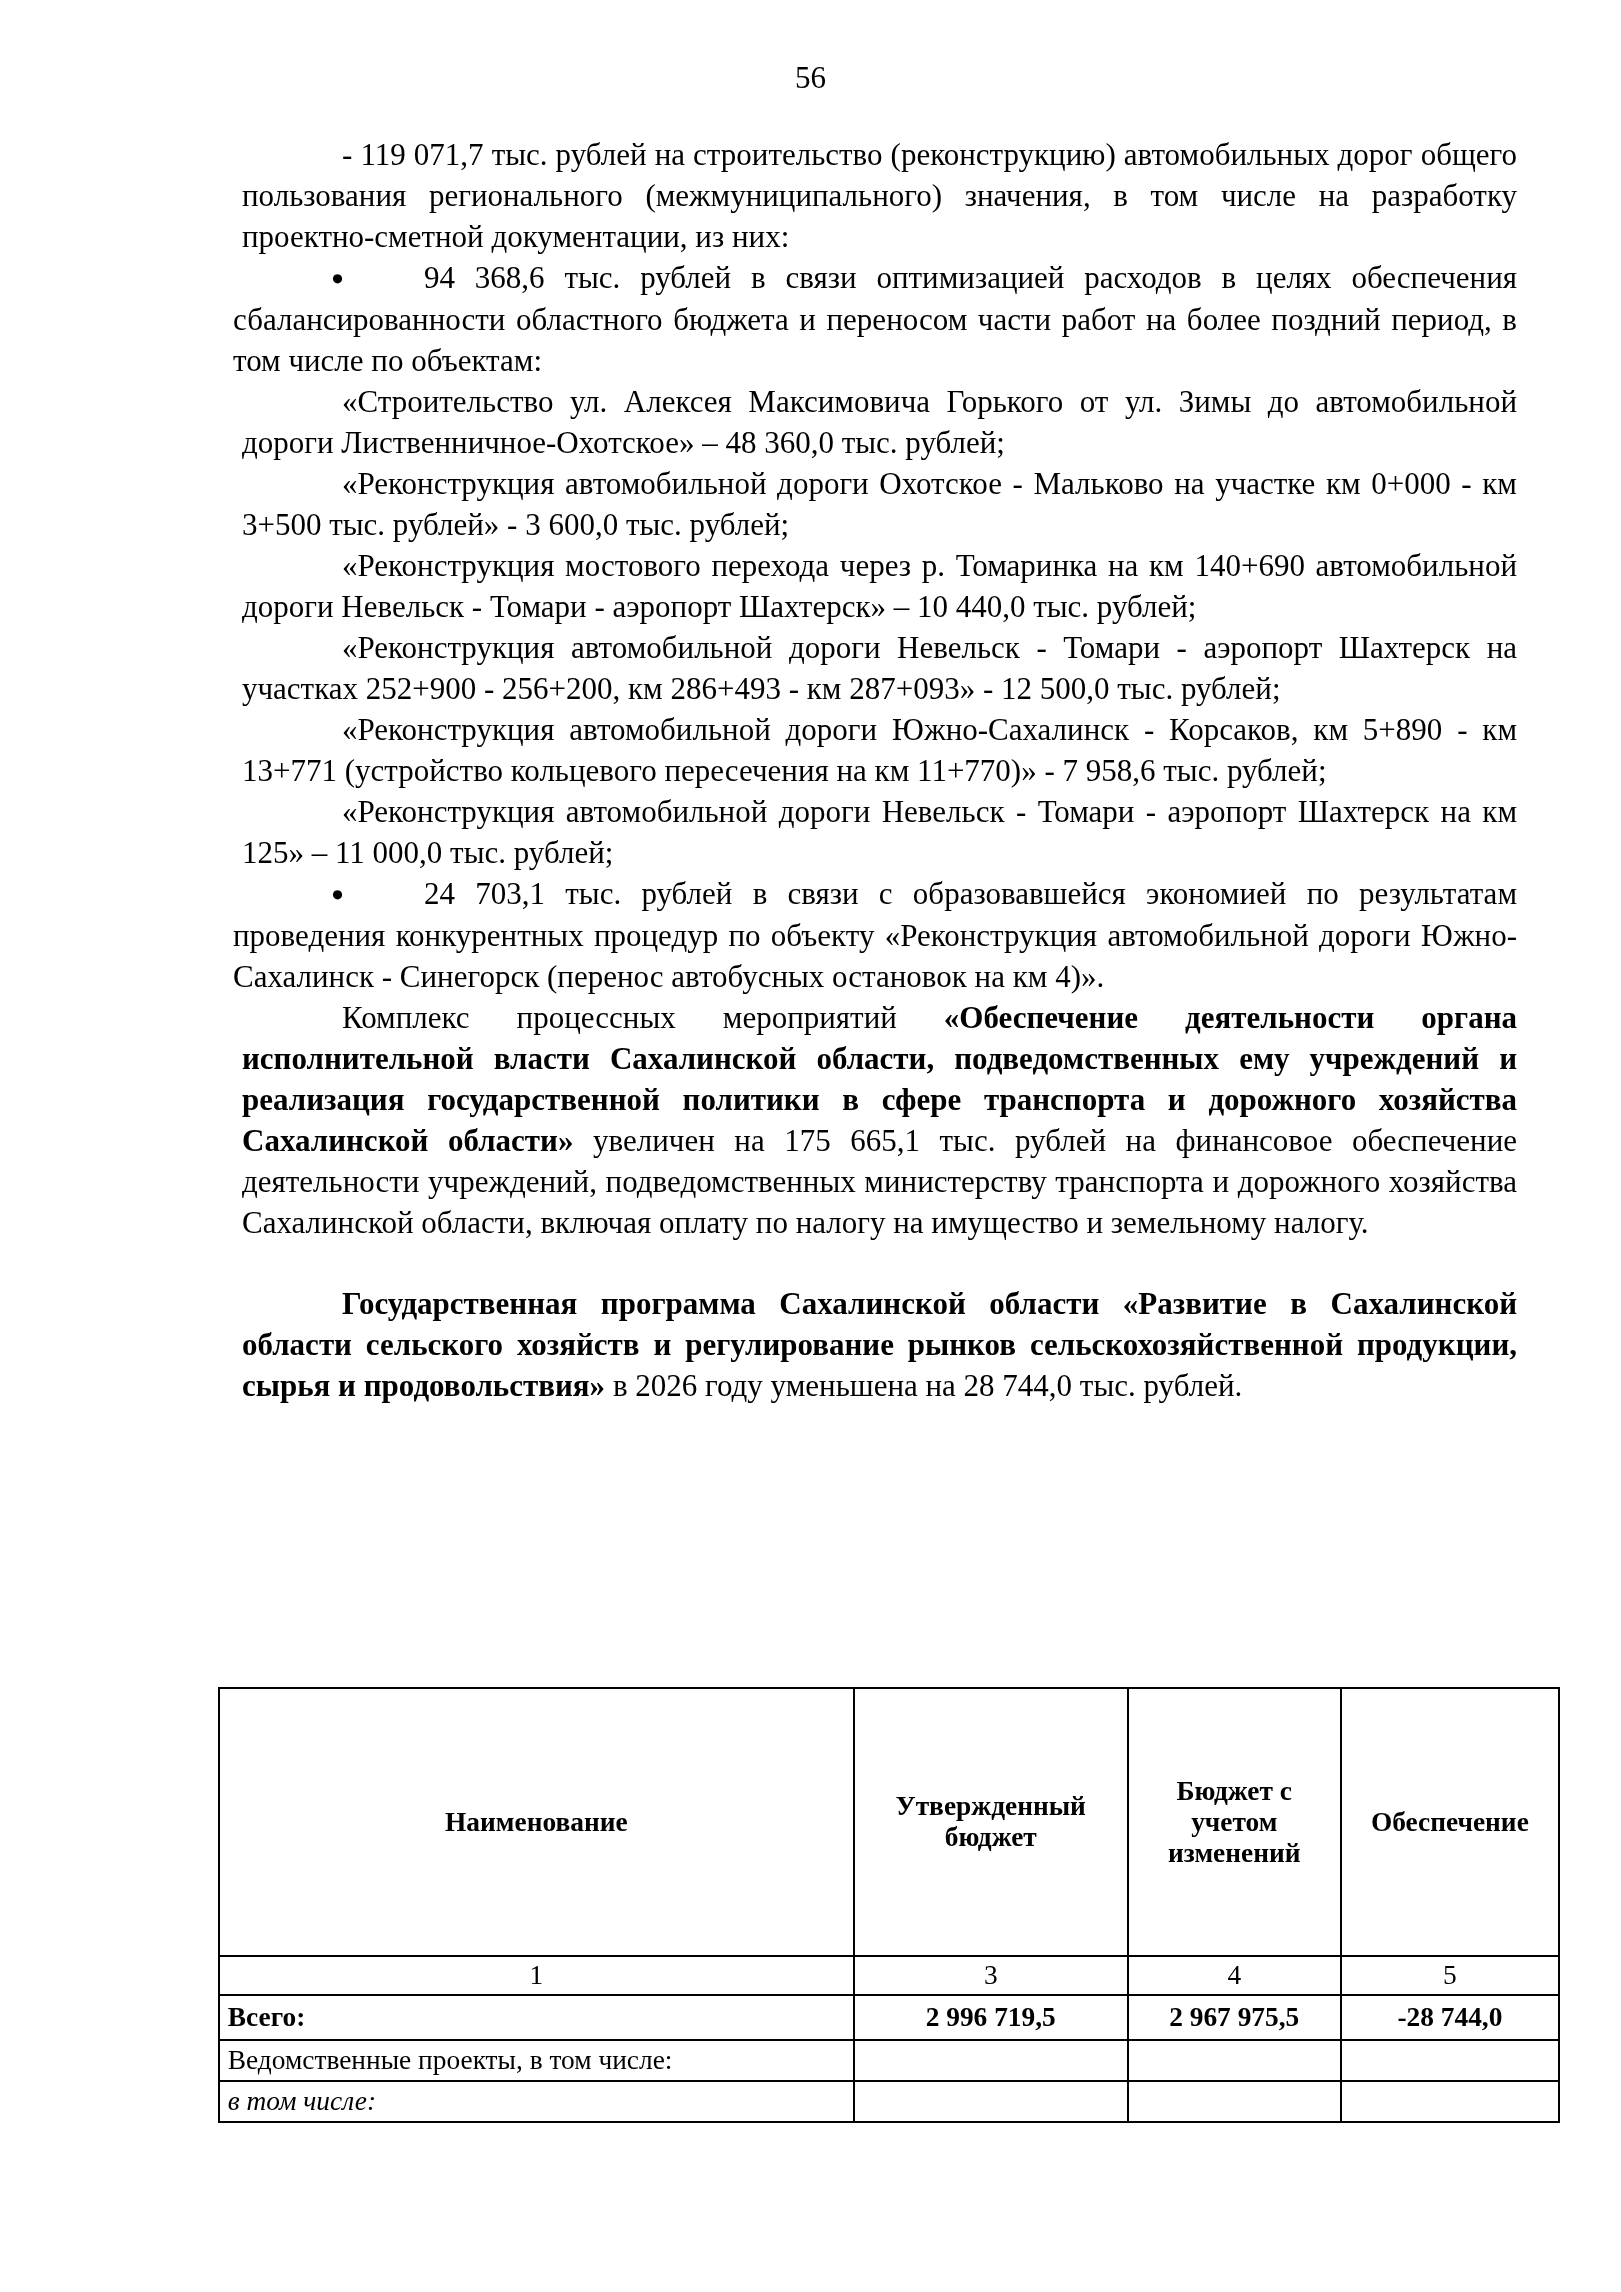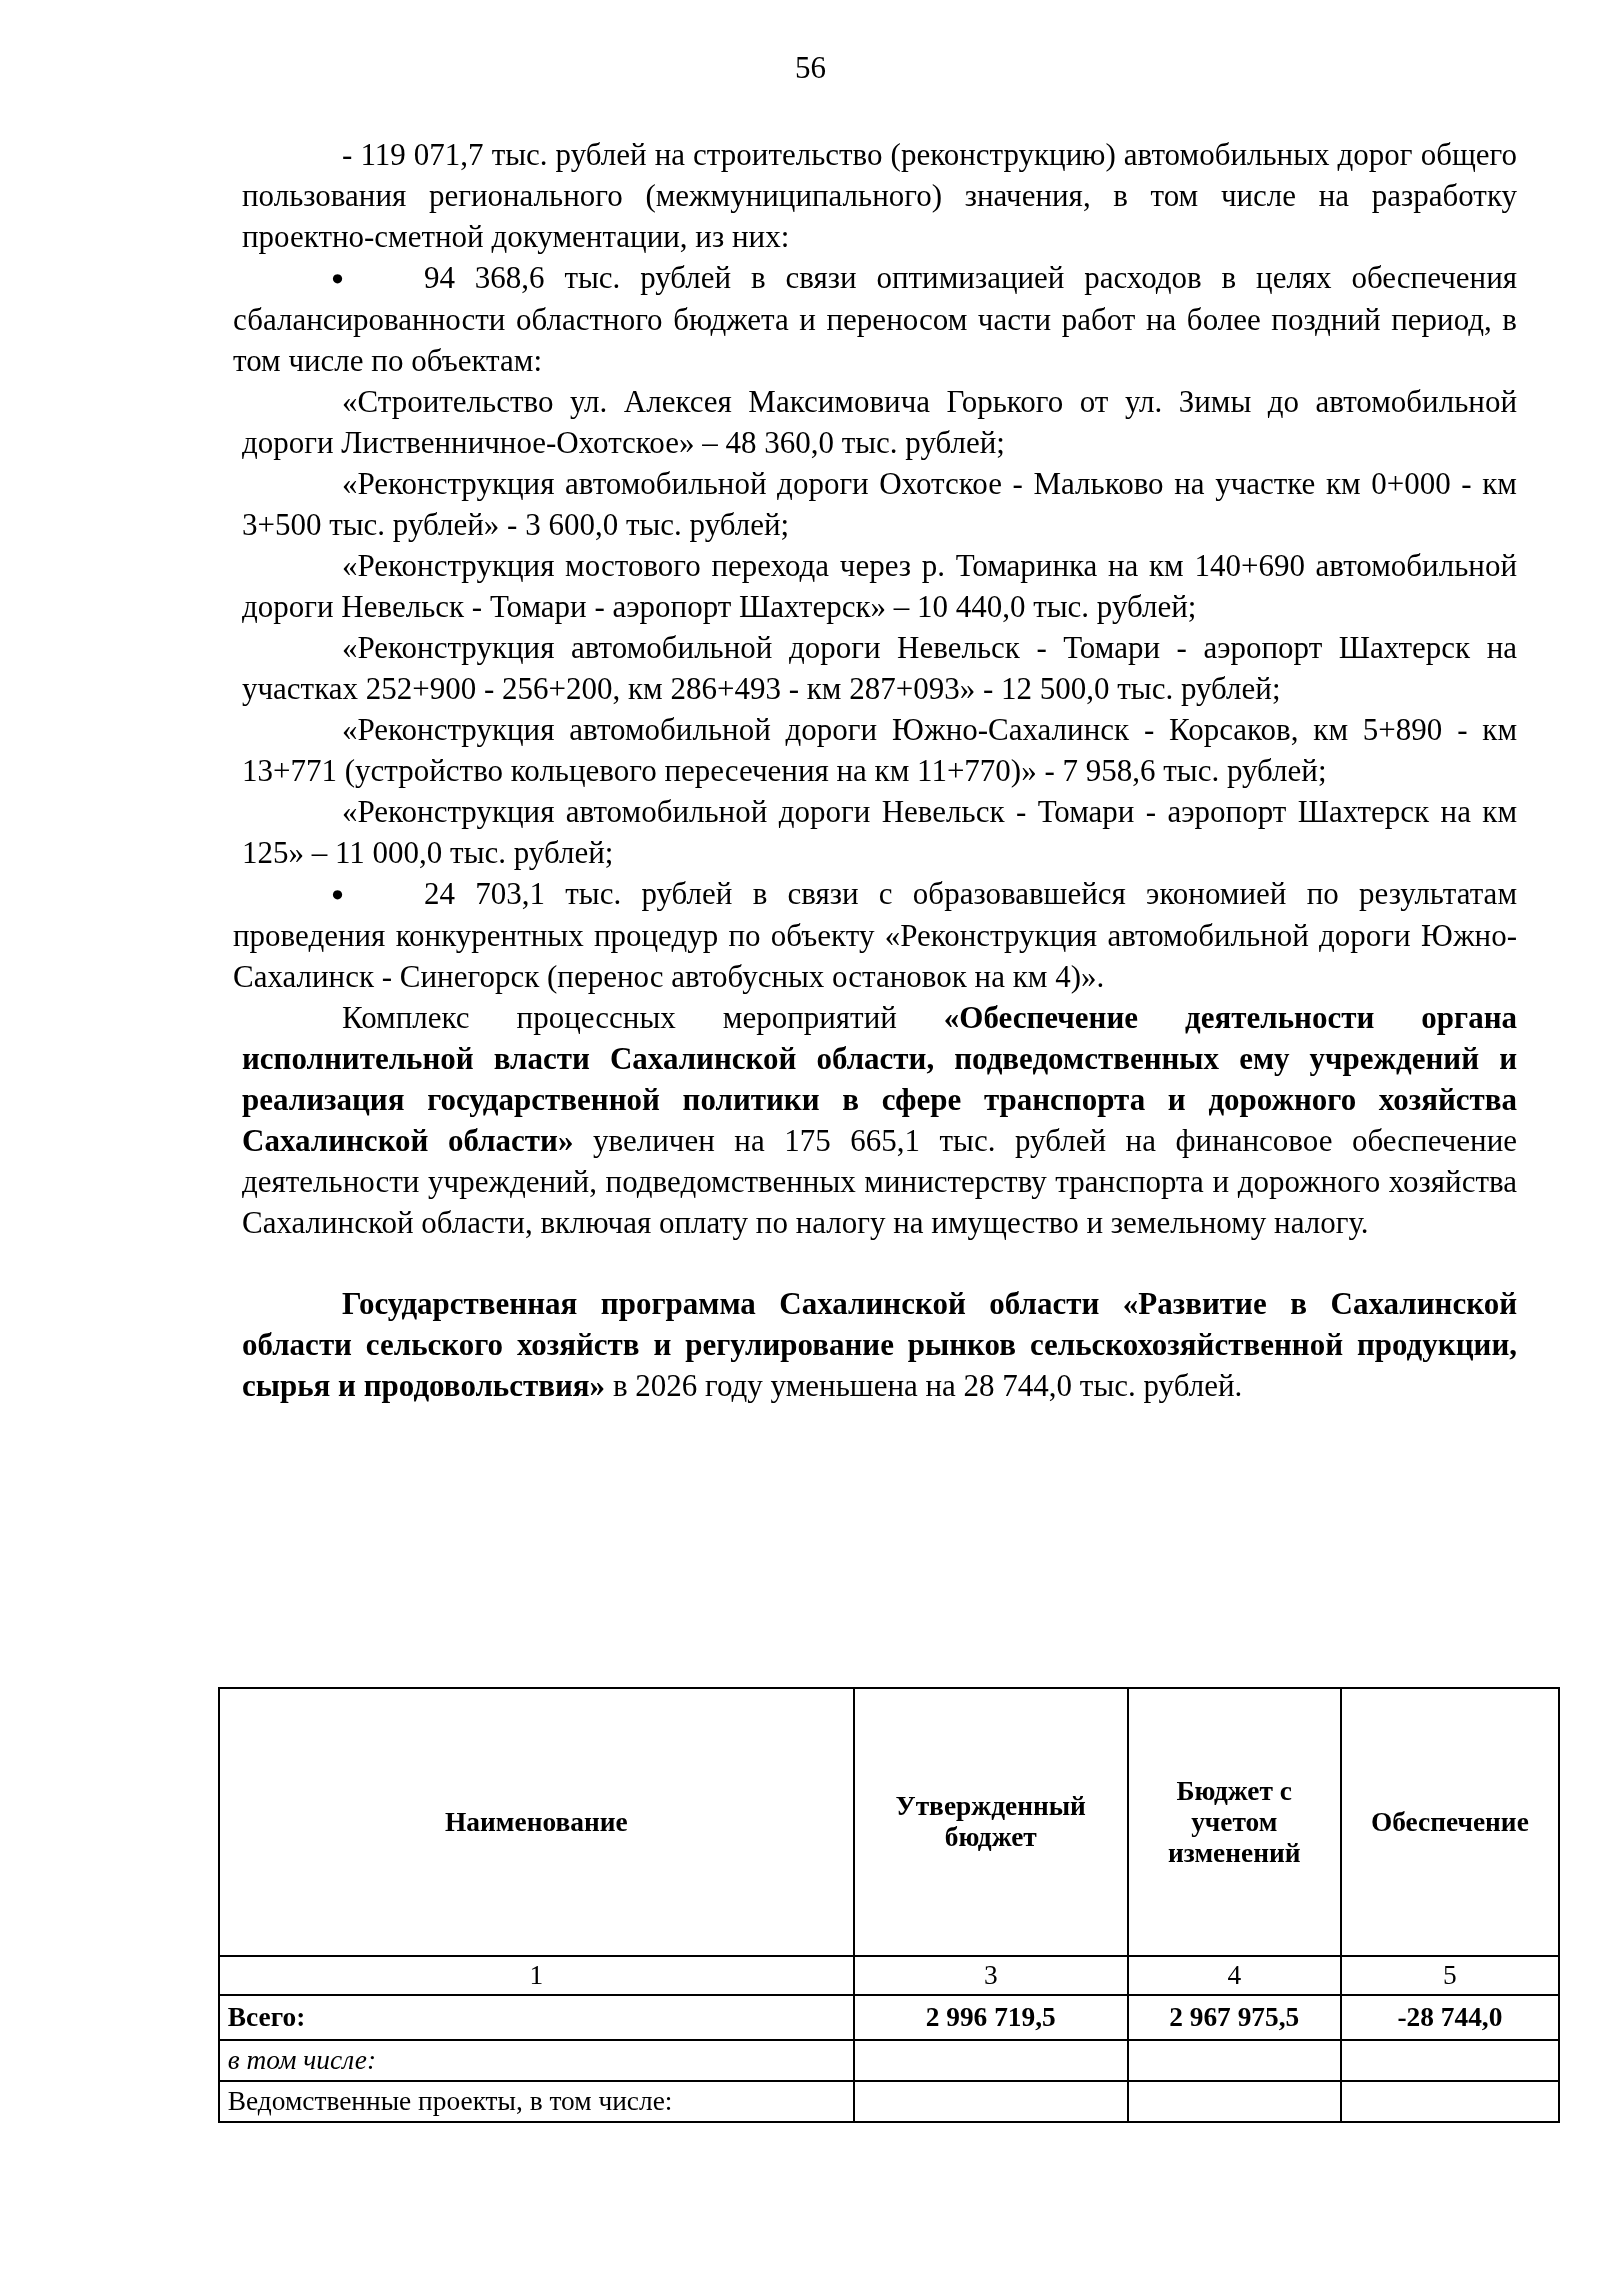--- a/index.html
+++ b/index.html
@@ -1,19 +1,19 @@
 <!DOCTYPE html>
 <html><head>
 <meta charset="utf-8">
 <style>
   html, body { margin: 0; padding: 0; background: #ffffff; }
   body { width: 1621px; height: 2293px; position: relative; overflow: hidden; }
   .page { position: absolute; left: 0; top: 0; width: 1621px; height: 2293px; background: #fff; color: #000;
           font-family: "Liberation Serif", "DejaVu Serif", serif; font-size: 31px; line-height: 41px; }
-  .page-number { position: absolute; top: 47px; left: 0; width: 1621px; text-align: center; font-size: 31px; }
+  .page-number { position: absolute; top: 57px; left: 0; width: 1621px; text-align: center; font-size: 31px; }
   .body-text { position: absolute; left: 233px; top: 134px; width: 1284px; }
   p { margin: 0; text-align: justify; text-align-last: auto; }
   .indent { text-indent: 100px; margin-left: 9px; }
   .bullet { position: relative; text-indent: 0; padding-left: 0; }
   .bullet .bullet-mark { display: inline-block; width: 191px; padding-left: 98px; box-sizing: border-box; }
   .bullet .bullet-mark span { display:inline-block; font-size: 21.6px; vertical-align: 2.9px; }
   .b { font-weight: bold; }
   .spacer { height: 40px; }
   .unit-label { text-align: right; margin-top: 0; line-height: 35px; }
   table.budget { position: absolute; left: 218px; top: 1687px; width: 1342px; border-collapse: collapse; font-size: 27.4px; line-height: 31px; }
@@ -71,27 +71,27 @@
       <td>4</td>
       <td>5</td>
     </tr>
     <tr class="total">
       <td>Всего:</td>
       <td class="num">2 996 719,5</td>
       <td class="num">2 967 975,5</td>
       <td class="num">-28 744,0</td>
     </tr>
     <tr class="plainrow">
-      <td class="italic">в том числе:</td>
+      <td>Ведомственные проекты, в том числе:</td>
       <td></td>
       <td></td>
       <td></td>
     </tr>
     <tr class="plainrow">
-      <td>Ведомственные проекты, в том числе:</td>
+      <td class="italic">в том числе:</td>
       <td></td>
       <td></td>
       <td></td>
     </tr>
   </tbody>
     </table>
 </div>
 
 
 </body></html>

